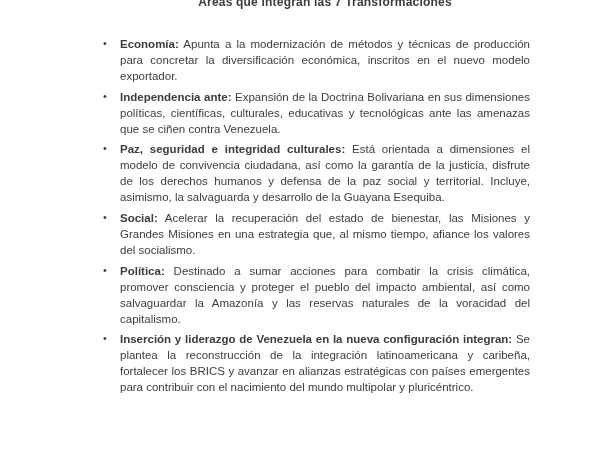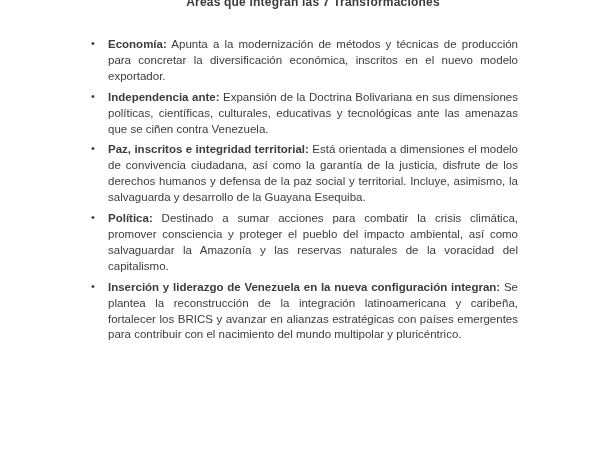--- a/index.html
+++ b/index.html
@@ -10,21 +10,21 @@
     width:603px;
     height:470px;
     background:#ffffff;
     overflow:hidden;
     position:relative;
     font-family:"Liberation Sans", sans-serif;
     color:var(--text-color);
   }
   .doc-column{
     position:absolute;
-    left:108px;
+    left:120px;
     top:0;
     width:410px;
   }
   .doc-title{
     font-size:12px;
     font-weight:bold;
     line-height:13px;
     text-align:center;
     margin:-4px 0 0 0;   
     white-space:nowrap;
@@ -54,17 +54,18 @@
   }
 </style>
 </head>
 <body>
 
 <div class="doc-column">
   <h1 class="doc-title">Áreas que integran las 7 Transformaciones</h1>
   <ul class="bullet-list">
     <li class="bullet-item"><span class="bullet-lead">Economía:</span> <span>Apunta a la modernización de métodos y técnicas de producción para concretar la diversificación económica, inscritos en el nuevo modelo exportador.</span></li>
     <li class="bullet-item"><span class="bullet-lead">Independencia ante:</span> <span>Expansión de la Doctrina Bolivariana en sus dimensiones políticas, científicas, culturales, educativas y tecnológicas ante las amenazas que se ciñen contra Venezuela.</span></li>
-    <li class="bullet-item"><span class="bullet-lead">Paz, inscritos e integridad territorial:</span> <span>Está orientada a dimensiones el modelo de convivencia ciudadana, así como la garantía de la justicia, disfrute de los derechos humanos y defensa de la paz social y territorial. Incluye, asimismo, la salvaguarda y desarrollo de la Guayana Esequiba.</span></li>
+    <li class="bullet-item"><span class="bullet-lead">Paz, seguridad e integridad culturales:</span> <span>Está orientada a dimensiones el modelo de convivencia ciudadana, así como la garantía de la justicia, disfrute de los derechos humanos y defensa de la paz social y territorial. Incluye, asimismo, la salvaguarda y desarrollo de la Guayana Esequiba.</span></li>
+    <li class="bullet-item"><span class="bullet-lead">Social:</span> <span>Acelerar la recuperación del estado de bienestar, las Misiones y Grandes Misiones en una estrategia que, al mismo tiempo, afiance los valores del socialismo.</span></li>
     <li class="bullet-item"><span class="bullet-lead">Política:</span> <span>Destinado a sumar acciones para combatir la crisis climática, promover consciencia y proteger el pueblo del impacto ambiental, así como salvaguardar la Amazonía y las reservas naturales de la voracidad del capitalismo.</span></li>
     <li class="bullet-item"><span class="bullet-lead">Inserción y liderazgo de Venezuela en la nueva configuración integran:</span> <span>Se plantea la reconstrucción de la integración latinoamericana y caribeña, fortalecer los BRICS y avanzar en alianzas estratégicas con países emergentes para contribuir con el nacimiento del mundo multipolar y pluricéntrico.</span></li>
   </ul>
 </div>
 
 </body></html>

